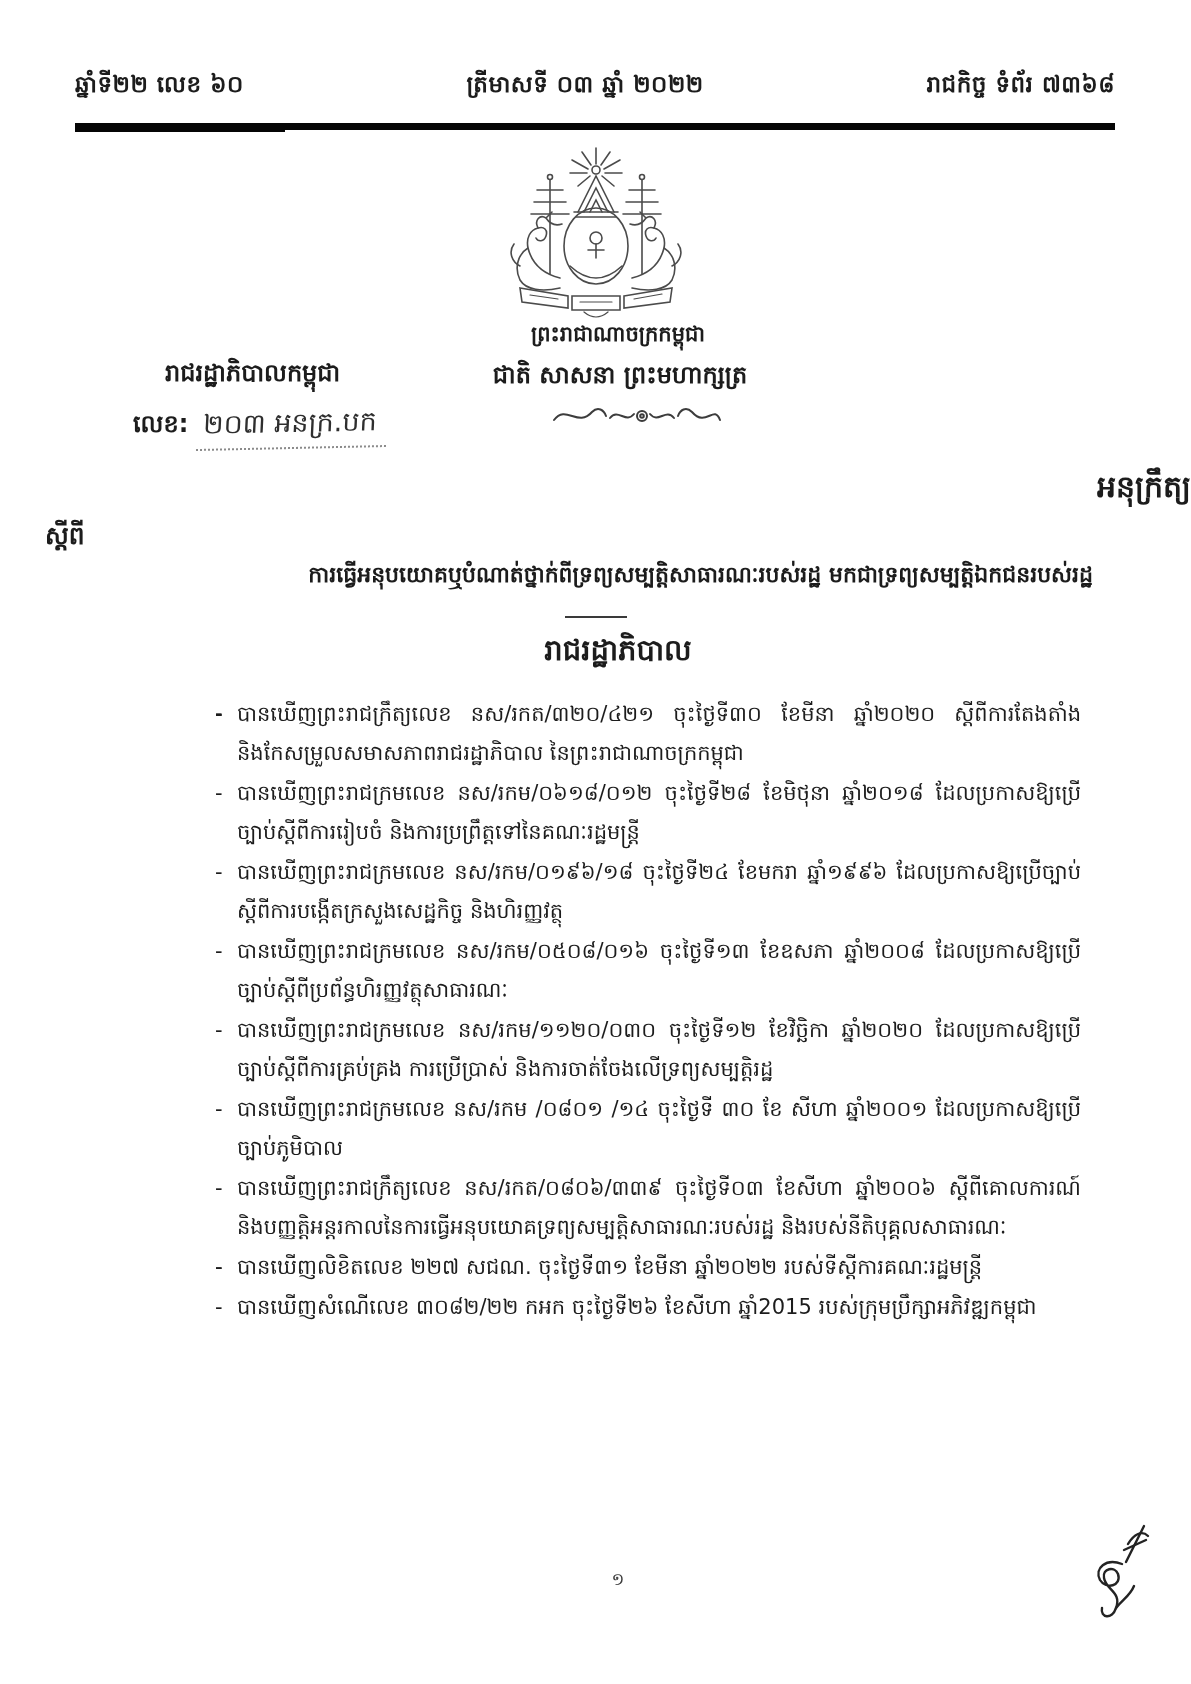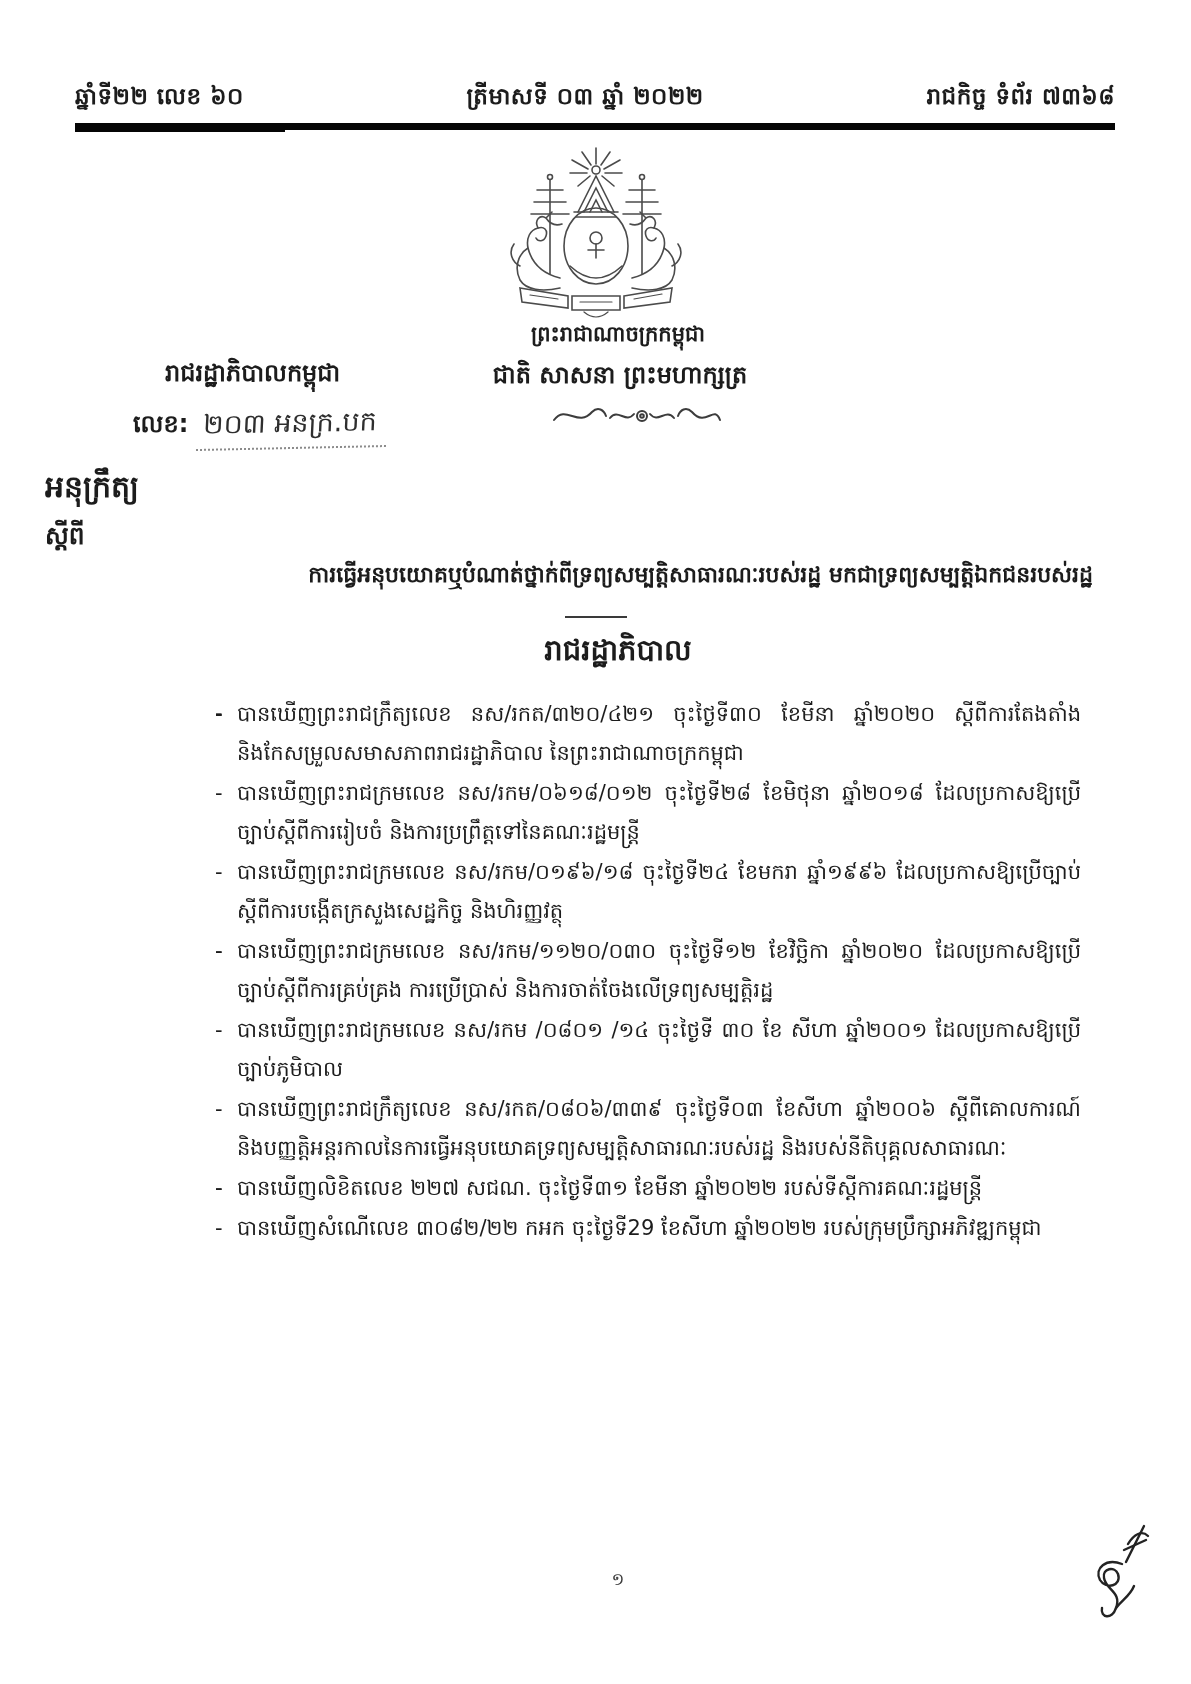--- a/index.html
+++ b/index.html
@@ -3,39 +3,39 @@
 <meta charset="utf-8">
 <style>
   html,body{margin:0;padding:0;}
   body{
     width:1191px;height:1684px;position:relative;background:#ffffff;
     font-family:"DejaVu Sans", sans-serif;color:#1c1c1c;overflow:hidden;
   }
   .abs{position:absolute;}
 
   
-  .masthead{top:82px;left:75px;width:1040px;display:flex;justify-content:space-between;
+  .masthead{top:70px;left:75px;width:1040px;display:flex;justify-content:space-between;
     font-weight:bold;font-size:23px;letter-spacing:.5px;}
   .masthead-rule{top:123px;left:75px;width:1040px;height:7px;background:#050505;}
   .masthead-rule-left{top:129px;left:75px;width:210px;height:3px;background:#050505;}
 
   
   .emblem{top:146px;left:474px;width:244px;height:176px;}
 
   
   .kingdom{top:320px;left:45px;width:1146px;text-align:center;font-weight:bold;font-size:21px;}
   .gov-left{top:358px;left:133px;font-weight:bold;font-size:24px;margin-left:32px;}
   .motto{top:360px;left:440px;width:360px;text-align:center;font-weight:bold;font-size:24px;}
   .num-line{top:406px;left:133px;font-size:24px;font-weight:bold;white-space:nowrap;}
   .handwritten{display:inline-block;font-weight:normal;color:#2e2e2e;font-size:27px;
     transform:rotate(-1.2deg) skewX(-4deg);border-bottom:2px dotted #8a8a8a;padding:0 10px 2px 6px;}
   .flourish{top:398px;left:548px;width:176px;height:36px;}
 
   
-  .title-type{top:468px;left:45px;width:1146px;text-align:left;font-weight:bold;font-size:30px;}
+  .title-type{top:468px;left:45px;width:1146px;text-align:right;font-weight:bold;font-size:30px;}
   .title-re{top:520px;left:45px;width:1146px;text-align:left;font-weight:bold;font-size:25px;}
   .title-subject{top:558px;left:98px;width:995px;text-align:right;font-weight:bold;font-size:22px;line-height:34px;}
   .title-divider{top:616px;left:565px;width:62px;height:0;border-top:2px solid #3a3a3a;}
   .issuer{top:632px;left:45px;width:1146px;text-align:center;font-weight:bold;font-size:29px;}
 
   
   .citations{top:694px;left:213px;width:868px;font-size:21px;line-height:39px;text-align:justify;}
   .cite{position:relative;padding-left:24px;margin:0 0 1px 0;}
   .cite .dash{position:absolute;left:2px;top:0;}
 
@@ -142,20 +142,21 @@
       <span class="cite-text">បានឃើញព្រះរាជក្រមលេខ នស/រកម/០៦១៨/០១២ ចុះថ្ងៃទី២៨ ខែមិថុនា ឆ្នាំ២០១៨ ដែលប្រកាសឱ្យប្រើច្បាប់ស្តីពីការរៀបចំ និងការប្រព្រឹត្តទៅនៃគណៈរដ្ឋមន្ត្រី</span>
     </div>
 
     <div class="cite">
       <span class="dash">-</span>
       <span class="cite-text">បានឃើញព្រះរាជក្រមលេខ នស/រកម/០១៩៦/១៨ ចុះថ្ងៃទី២៤ ខែមករា ឆ្នាំ១៩៩៦ ដែលប្រកាសឱ្យប្រើច្បាប់ស្តីពីការបង្កើតក្រសួងសេដ្ឋកិច្ច និងហិរញ្ញវត្ថុ</span>
     </div>
 
     <div class="cite">
       <span class="dash">-</span>
+      <span class="cite-text">បានឃើញព្រះរាជក្រមលេខ នស/រកម/០៥០៨/០១៦ ចុះថ្ងៃទី១៣ ខែឧសភា ឆ្នាំ២០០៨ ដែលប្រកាសឱ្យប្រើច្បាប់ស្តីពីប្រព័ន្ធហិរញ្ញវត្ថុសាធារណៈ</span>
     </div>
 
     <div class="cite">
       <span class="dash">-</span>
       <span class="cite-text">បានឃើញព្រះរាជក្រមលេខ នស/រកម/១១២០/០៣០ ចុះថ្ងៃទី១២ ខែវិច្ឆិកា ឆ្នាំ២០២០ ដែលប្រកាសឱ្យប្រើច្បាប់ស្តីពីការគ្រប់គ្រង ការប្រើប្រាស់ និងការចាត់ចែងលើទ្រព្យសម្បត្តិរដ្ឋ</span>
     </div>
 
     <div class="cite">
       <span class="dash">-</span>
       <span class="cite-text">បានឃើញព្រះរាជក្រមលេខ នស/រកម /០៨០១ /១៤ ចុះថ្ងៃទី ៣០ ខែ សីហា ឆ្នាំ២០០១ ដែលប្រកាសឱ្យប្រើច្បាប់ភូមិបាល</span>
@@ -170,21 +171,21 @@
       <span class="dash">-</span>
     </div>
 
     <div class="cite">
       <span class="dash">-</span>
       <span class="cite-text">បានឃើញលិខិតលេខ ២២៧ សជណ. ចុះថ្ងៃទី៣១ ខែមីនា ឆ្នាំ២០២២ របស់ទីស្តីការគណៈរដ្ឋមន្ត្រី</span>
     </div>
 
     <div class="cite">
       <span class="dash">-</span>
-      <span class="cite-text">បានឃើញសំណើលេខ ៣០៨២/២២ កអក ចុះថ្ងៃទី29 ខែសីហា ឆ្នាំ២០២២ របស់ក្រុមប្រឹក្សាអភិវឌ្ឍកម្ពុជា</span>
+      <span class="cite-text">បានឃើញសំណើលេខ ៣០៨២/២២ កអក ចុះថ្ងៃទី២៦ ខែសីហា ឆ្នាំ2015 របស់ក្រុមប្រឹក្សាអភិវឌ្ឍកម្ពុជា</span>
     </div>
   </div>
 
 <div class="abs page-num">១</div>
 
 <div class="abs signature">
   <svg viewBox="0 0 120 140" fill="none" stroke="#232323" stroke-width="2.4" stroke-linecap="round">
     <path d="M82 10 L64 46"></path>
     <path d="M66 28 C72 18 80 14 86 20"></path>
     <path d="M62 34 L84 24"></path>

